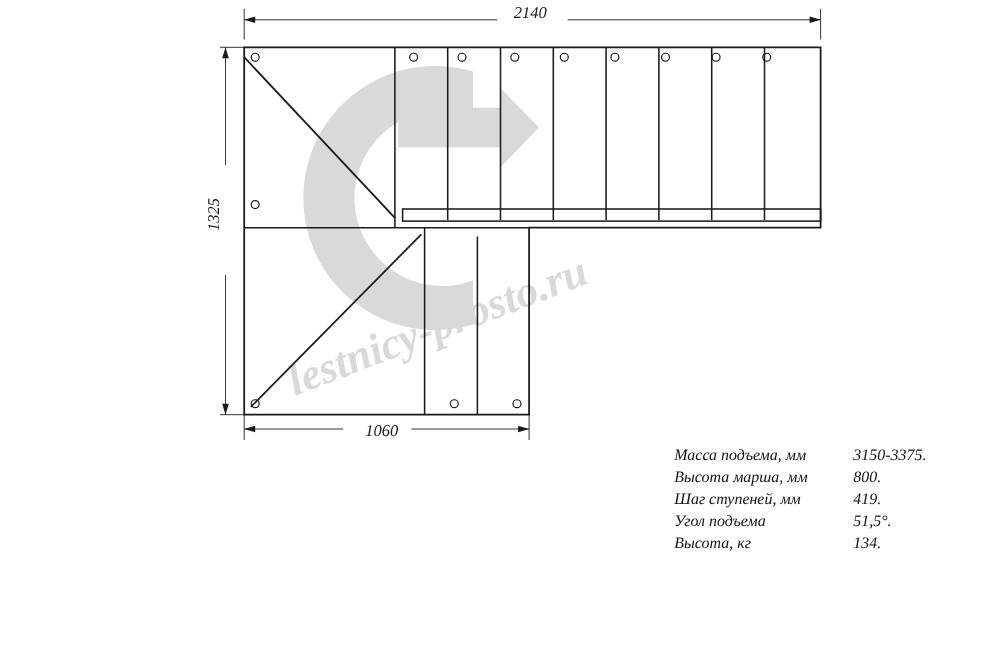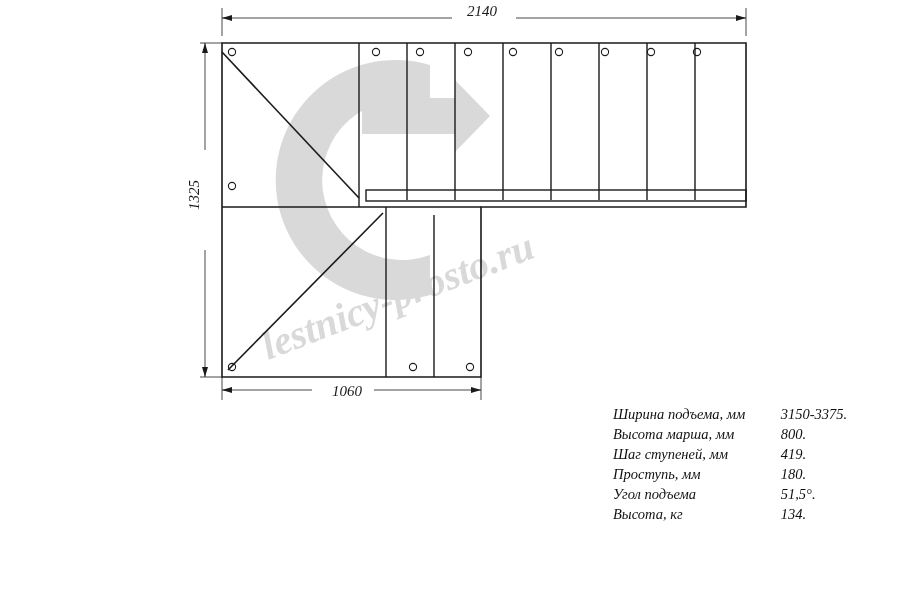--- a/index.html
+++ b/index.html
@@ -162,34 +162,30 @@
       <circle cx="232" cy="367" r="3.6"></circle>
       <circle cx="413" cy="367" r="3.6"></circle>
       <circle cx="470" cy="367" r="3.6"></circle>
     </g>
 
   </svg>
 
   <table class="spec-table">
     <tbody>
       <tr>
-        <td class="k">Ширина подъема, мм</td>
+        <td class="k">Масса подъема, мм</td>
         <td class="v">3150-3375.</td>
       </tr>
       <tr>
         <td class="k">Высота марша, мм</td>
         <td class="v">800.</td>
       </tr>
       <tr>
         <td class="k">Шаг ступеней, мм</td>
         <td class="v">419.</td>
-      </tr>
-      <tr>
-        <td class="k">Проступь, мм</td>
-        <td class="v">180.</td>
       </tr>
       <tr>
         <td class="k">Угол подъема</td>
         <td class="v">51,5°.</td>
       </tr>
       <tr>
         <td class="k">Высота, кг</td>
         <td class="v">134.</td>
       </tr>
     </tbody>

